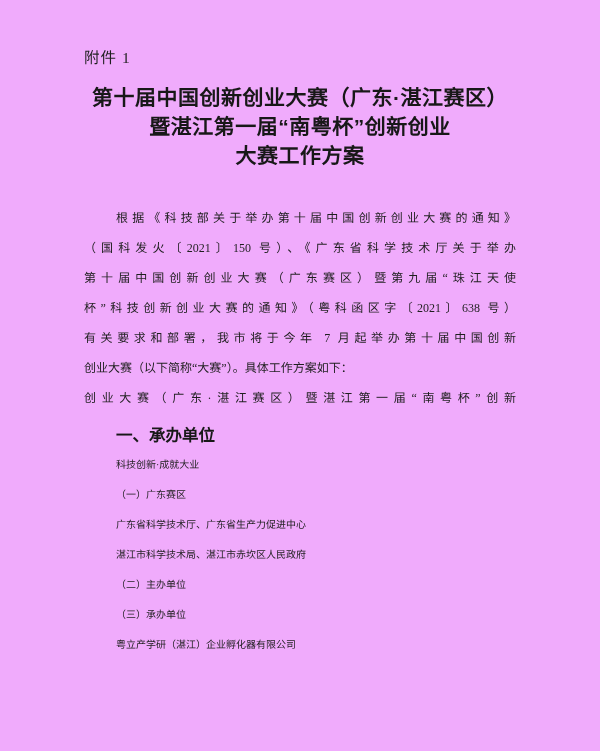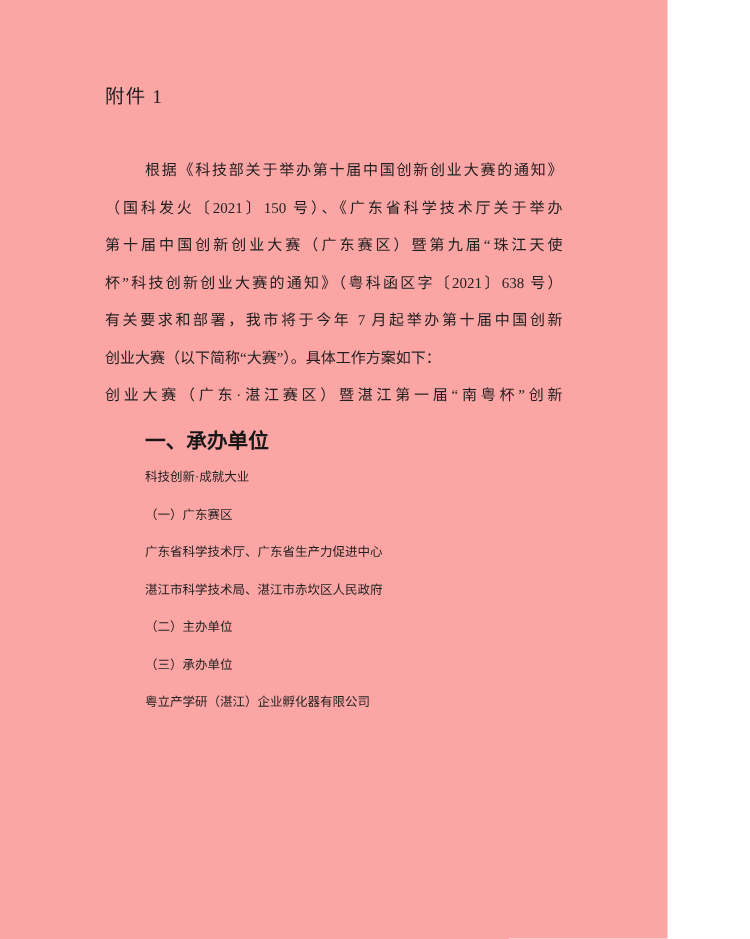--- a/index.html
+++ b/index.html
@@ -2,26 +2,26 @@
 <html lang="zh-CN"><head>
 <meta charset="utf-8">
 <style>
   html, body {
     margin: 0;
     padding: 0;
     background: #ffffff;
   }
   .page {
     position: relative;
-    width: 534px;
+    width: 600px;
     height: 751px;
     box-sizing: border-box;
-    background: #fca5a5;
+    background: #f0abfc;
     color: #1f1f1f;
-    padding-top: 68px;
+    padding-top: 48px;
     overflow: hidden;
     font-family: "Liberation Serif", "DejaVu Serif", serif;
   }
   .attachment {
     margin-left: 84px;
     font-size: 15.5px;
     line-height: 20px;
     letter-spacing: 1px;
   }
   .doc-title {
@@ -66,20 +66,25 @@
     line-height: 30px;
   }
 </style>
 </head>
 <body>
 
 <div class="page">
 
   <div class="attachment">附件 1</div>
 
+  <div class="doc-title">
+    <div class="title-line">第十届中国创新创业大赛（广东·湛江赛区）</div>
+    <div class="title-line">暨湛江第一届“南粤杯”创新创业</div>
+    <div class="title-line">大赛工作方案</div>
+  </div>
 
   <div class="intro">
     <div class="p-line indent">根据《科技部关于举办第十届中国创新创业大赛的通知》</div>
     <div class="p-line">（国科发火〔2021〕150 号）、《广东省科学技术厅关于举办</div>
     <div class="p-line">第十届中国创新创业大赛（广东赛区）暨第九届“珠江天使</div>
     <div class="p-line">杯”科技创新创业大赛的通知》（粤科函区字〔2021〕638 号）</div>
     <div class="p-line">有关要求和部署，我市将于今年 7 月起举办第十届中国创新</div>
     <div class="p-line last">创业大赛（以下简称“大赛”）。具体工作方案如下：</div>
     <div class="p-line">创业大赛（广东·湛江赛区）暨湛江第一届“南粤杯”创新</div>
   </div>

